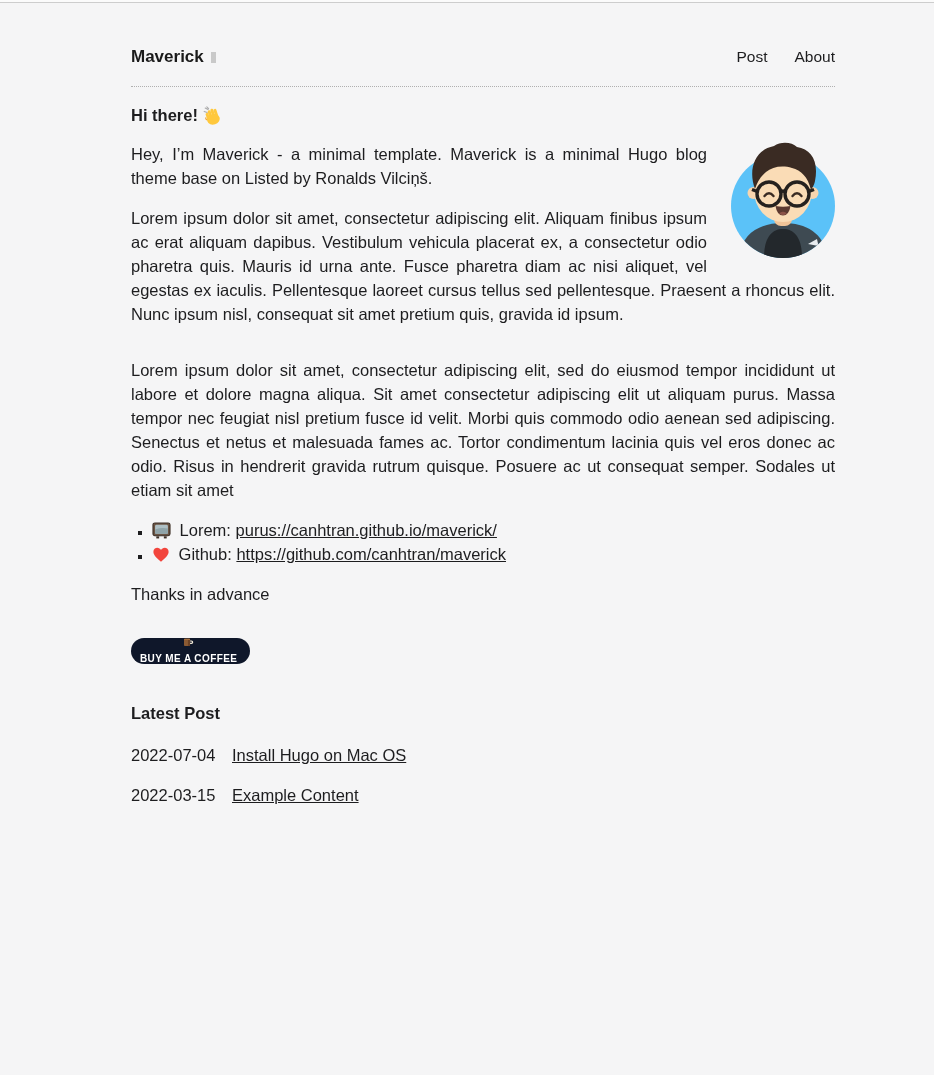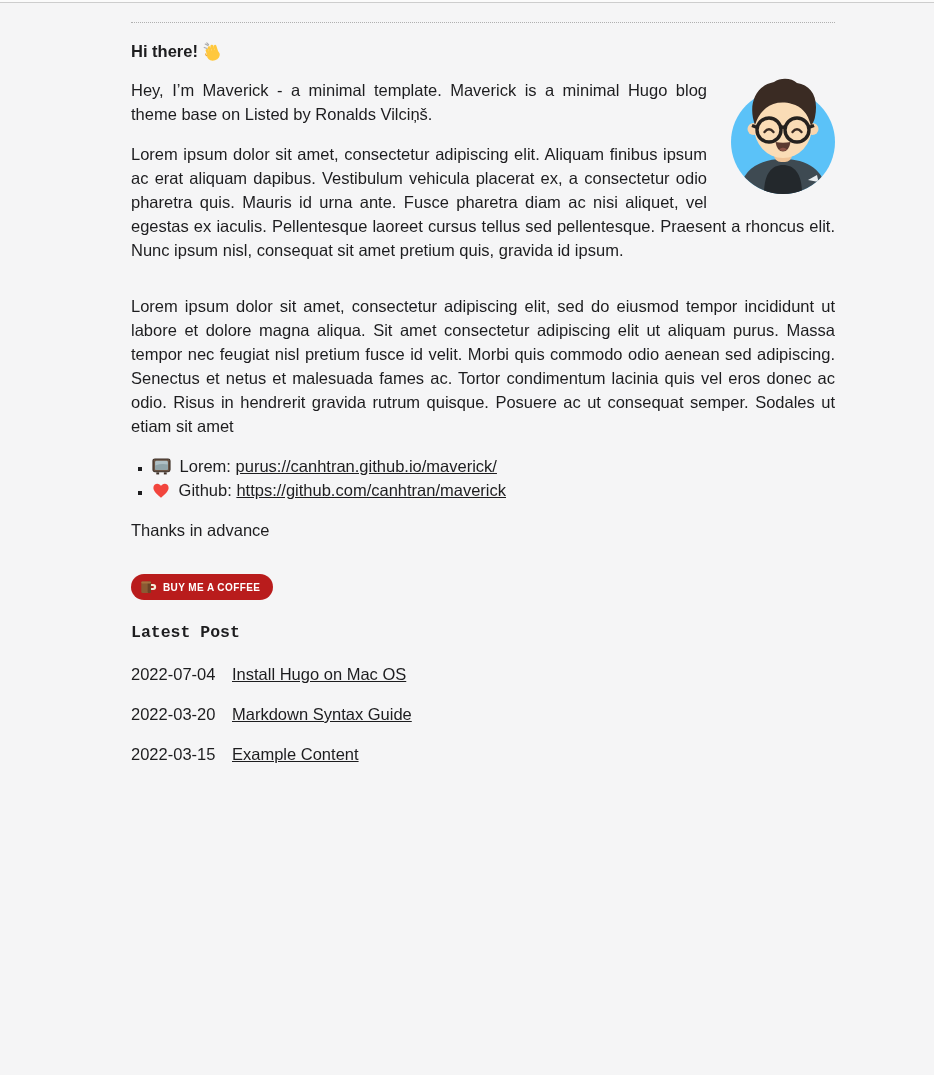--- a/index.html
+++ b/index.html
@@ -90,48 +90,59 @@
   .inline-icon { vertical-align: -3px; margin-right: 4px; }
   
   .coffee-btn {
     display: inline-flex;
     align-items: center;
     gap: 6px;
     height: 26px;
     padding: 0 13px 0 9px;
     margin: 16px 0 0 0;
     border-radius: 13px;
-    background: #b91c1c;
+    background: #0f172a;
     border: none;
     cursor: pointer;
     text-decoration: none;
+    flex-direction: column;
   }
   .coffee-btn span {
     color: #ffffff;
     font-size: 10px;
     font-weight: 700;
     letter-spacing: 0.4px;
     white-space: nowrap;
   }
-  h3.latest { margin: 23px 0 20px; font-family: Liberation Mono, monospace; }
+  h3.latest { margin: 40px 0 20px; }
   .post-row { line-height: 24px; }
   .post-date {
     margin-right: 12px;
     color: #1d1d1f;
   }
   .clearfix::after { content: ""; display: block; clear: both; }
 </style>
 </head>
 <body>
 
 <div class="top-edge"></div>
 
 <div class="container">
 
   
+  <div class="site-header">
+    <a class="site-title" href="#">
+      <span>Maverick</span>
+      <span class="cursor-block"></span>
+    </a>
+    <nav class="nav">
+      <a href="#">Post</a>
+      <a href="#">About</a>
+    </nav>
+  </div>
 
   <div class="divider"></div>
 
   
   <div class="clearfix">
     <h2>
       <span>Hi there!</span>
       <svg class="wave" width="20" height="20" viewBox="0 0 20 20">
         <path d="M2.2 2.0 L5.0 3.6 M1.2 5.4 L4.2 6.4 M3.8 0.8 L5.6 2.6" stroke="#ababab" stroke-width="1.1" stroke-linecap="round" fill="none"></path>
         <g transform="rotate(-18 10 12)">
@@ -217,21 +228,17 @@
   </a>
 
   
   <h3 class="latest">Latest Post</h3>
 
   <p class="post-row">
     <span class="post-date">2022-07-04</span>
     <a class="plain-link" href="#">Install Hugo on Mac OS</a>
   </p>
   <p class="post-row">
-    <span class="post-date">2022-03-20</span>
-    <a class="plain-link" href="#">Markdown Syntax Guide</a>
-  </p>
-  <p class="post-row">
     <span class="post-date">2022-03-15</span>
     <a class="plain-link" href="#">Example Content</a>
   </p>
 
 </div>
 
 </body></html>

